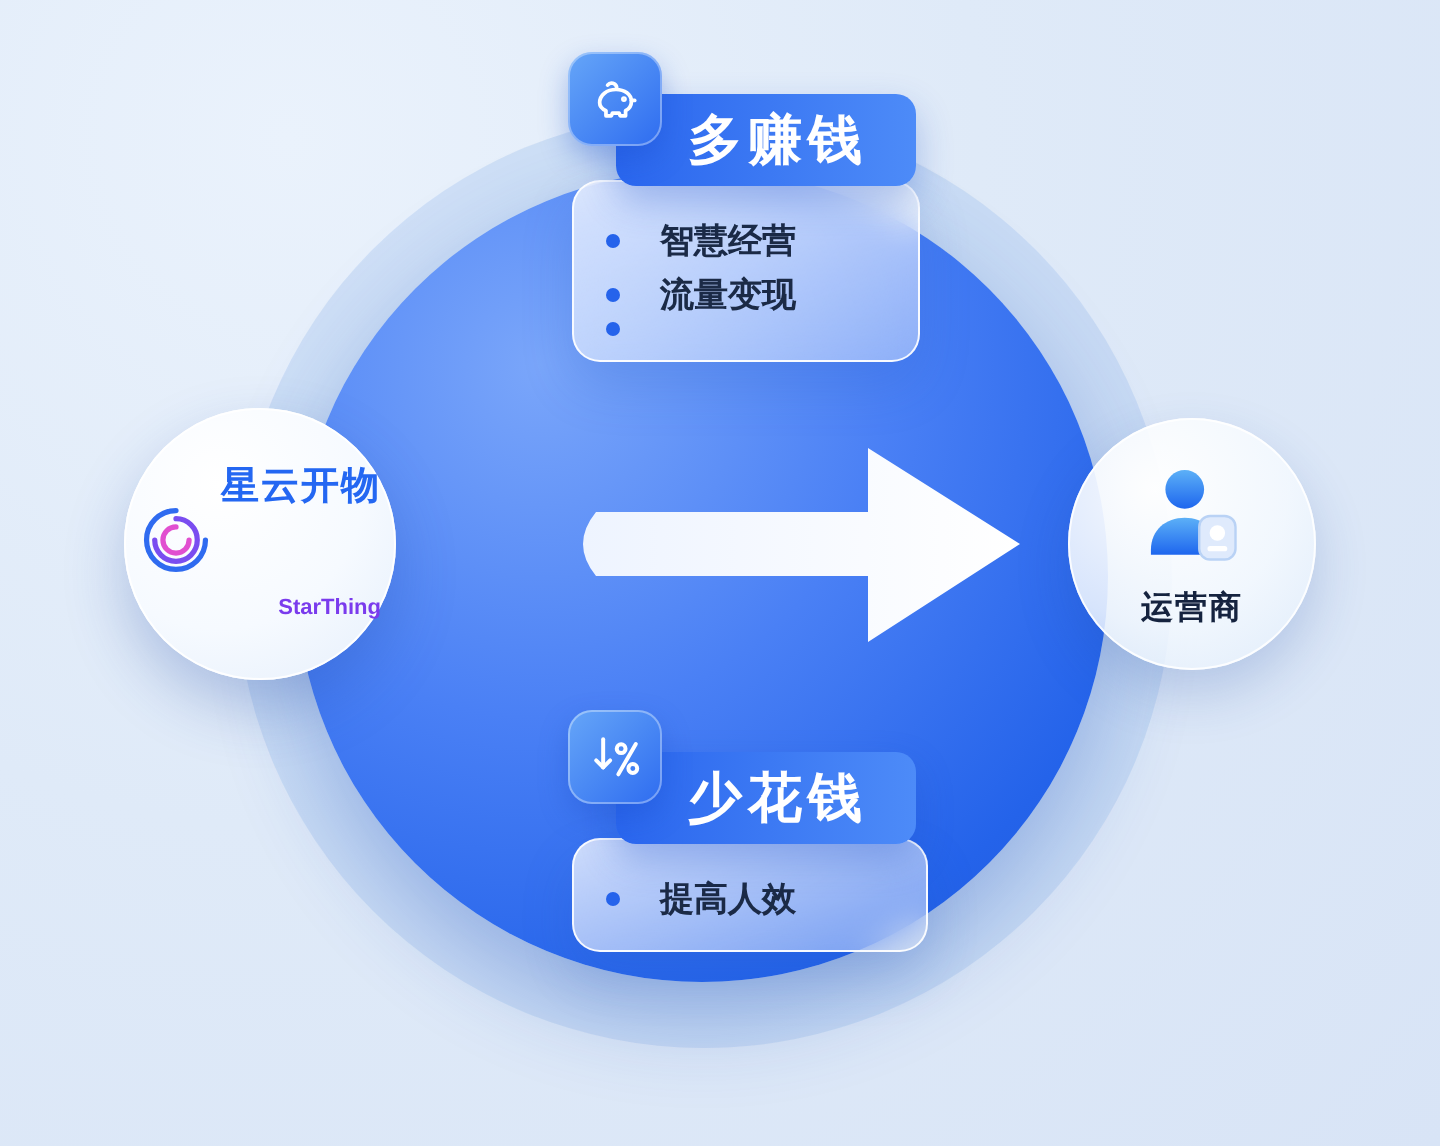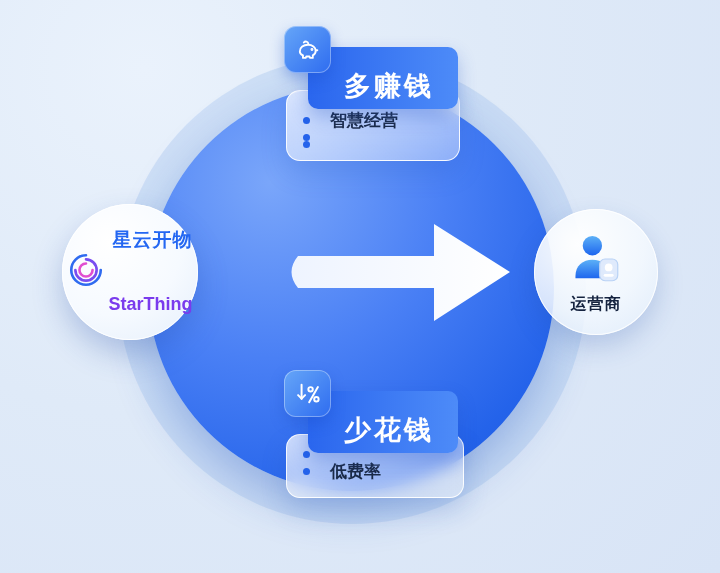--- a/index.html
+++ b/index.html
@@ -34,41 +34,41 @@
     display:flex;flex-direction:column;align-items:center;justify-content:center;
   }
   .node-left{
     left:62px;top:204px;width:136px;height:136px;
     background:radial-gradient(circle at 35% 28%, #ffffff 0%, #f6faff 55%, #e4eefb 100%);
     box-shadow:0 14px 30px rgba(40,80,170,.28), inset 0 0 0 1px rgba(255,255,255,.9);
   }
   .brand-row{display:flex;align-items:center;gap:5px;}
   .brand-texts{display:flex;flex-direction:column;align-items:flex-end;}
   .brand-cn{font-size:19px;font-weight:700;color:#2467f2;letter-spacing:1px;line-height:1.15;}
-  .brand-en{font-size:18px;font-weight:700;color:#7a3bed;line-height:1.2;margin-top:43px;}
+  .brand-en{font-size:11px;font-weight:700;color:#7a3bed;line-height:1.2;margin-top:43px;}
   .node-right{
     left:534px;top:209px;width:124px;height:126px;
     background:radial-gradient(circle at 35% 28%, rgba(255,255,255,.97) 0%, rgba(245,250,255,.85) 55%, rgba(224,237,252,.65) 100%);
     box-shadow:0 12px 26px rgba(40,80,170,.22), inset 0 0 0 1px rgba(255,255,255,.85);
   }
   .node-label{font-size:16px;font-weight:700;color:#15233f;margin-top:2px;letter-spacing:1px;}
   
   .feature-card{position:absolute;}
   .fc-top{left:284px;top:26px;width:176px;height:168px;}
-  .fc-bottom{left:284px;top:370px;width:180px;height:168px;}
+  .fc-bottom{left:284px;top:355px;width:180px;height:168px;}
   .card-icon{
     position:absolute;left:0;top:0;width:47px;height:47px;border-radius:12px;
     background:linear-gradient(135deg,#66a6f8 0%,#2e6cf0 100%);
     display:flex;align-items:center;justify-content:center;
     box-shadow:0 6px 14px rgba(30,80,200,.35), inset 0 0 0 1px rgba(255,255,255,.35);
     z-index:3;
   }
   .card-title{
     position:absolute;left:24px;top:21px;height:46px;
-    padding:16px 24px 0 36px;display:flex;align-items:center;
+    padding:0 24px 0 36px;display:flex;align-items:center;
     border-radius:10px;
     background:linear-gradient(90deg,#2a66ee 0%,#4d8bf8 100%);
     color:#ffffff;font-size:27px;font-weight:700;letter-spacing:3px;
     box-shadow:0 8px 18px rgba(30,80,200,.30);
     z-index:2;white-space:nowrap;
   }
   .card-list{
     position:absolute;left:2px;top:64px;right:0;
     box-sizing:border-box;
     padding:16px 12px 12px 16px;
@@ -149,20 +149,21 @@
       </svg>
     </div>
     <div class="card-title">多赚钱</div>
     <div class="card-list">
       <div class="card-item">
         <span class="dot"></span>
         <span>智慧经营</span>
       </div>
       <div class="card-item">
         <span class="dot"></span>
+        <span>流量变现</span>
       </div>
       <div class="card-item">
         <span class="dot"></span>
       </div>
     </div>
   </div>
 
   <div class="feature-card fc-bottom">
     <div class="card-icon">
       <svg width="28" height="28" viewBox="0 0 24 24" fill="none" stroke="#ffffff" stroke-width="1.7" stroke-linecap="round" stroke-linejoin="round">
@@ -171,21 +172,18 @@
         <path d="M6.5 16l3-3"></path>
         <circle cx="14.2" cy="8" r="1.9"></circle>
         <circle cx="19.2" cy="16.5" r="1.9"></circle>
         <path d="M20.5 6L13 19"></path>
       </svg>
     </div>
     <div class="card-title">少花钱</div>
     <div class="card-list">
       <div class="card-item">
         <span class="dot"></span>
-      </div>
-      <div class="card-item">
-        <span class="dot"></span>
-        <span>低费率</span>
+        <span>提高人效</span>
       </div>
     </div>
   </div>
 
 </div>
 
 </body></html>

